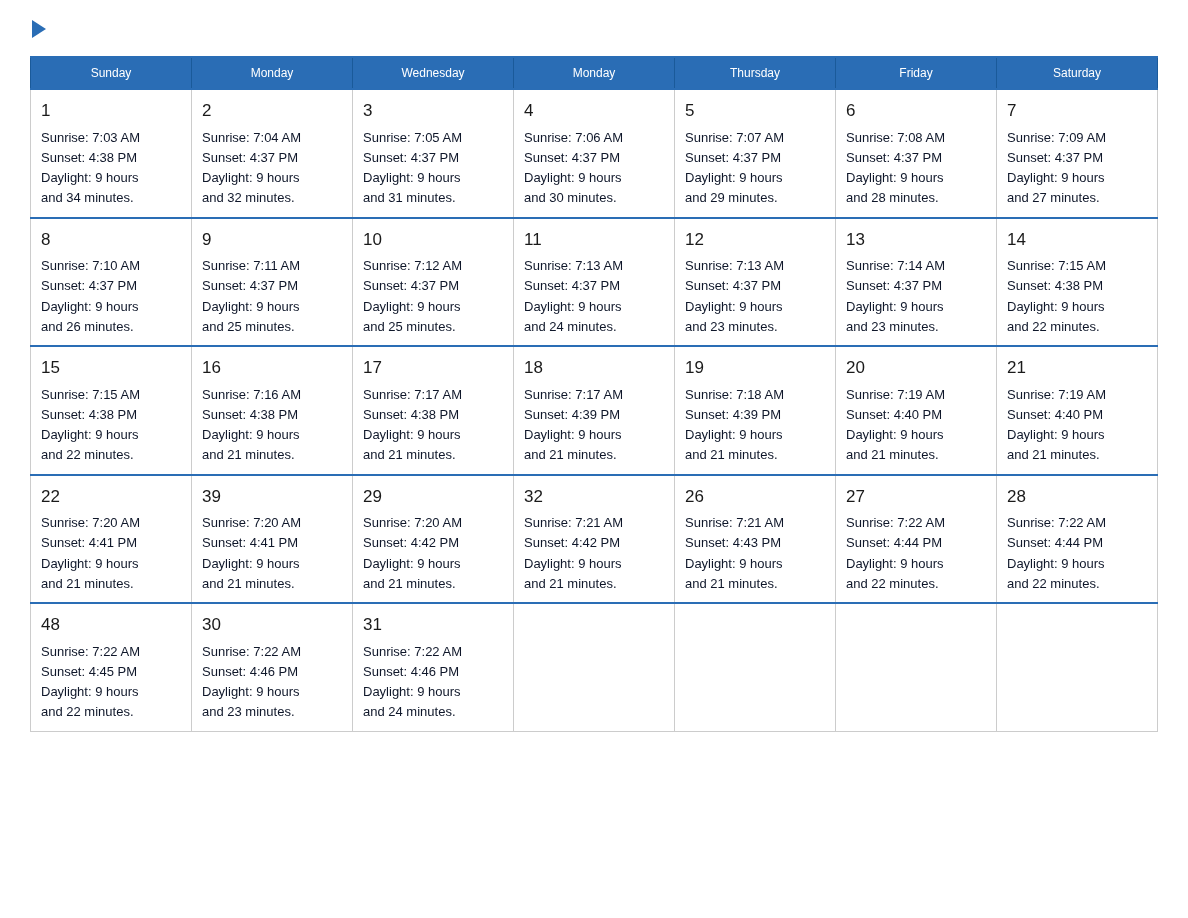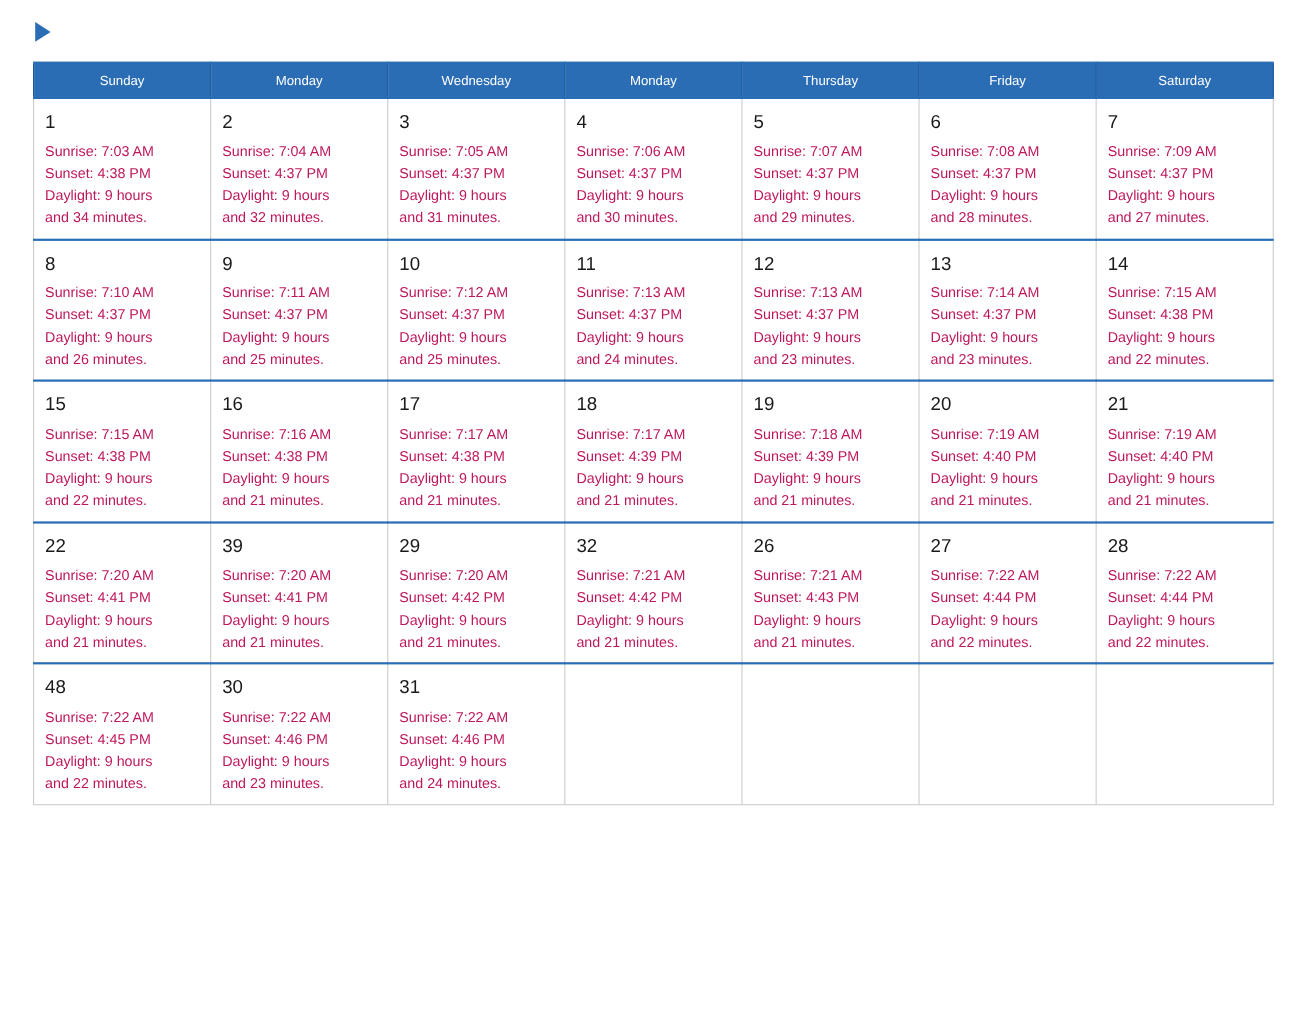--- a/index.html
+++ b/index.html
@@ -87,21 +87,21 @@
     }
     .day-number {
       font-size: 17px;
       font-weight: normal;
       color: #1a1a1a;
       display: block;
       margin-bottom: 4px;
     }
     .day-info {
       font-size: 13px;
-      color: #be185d;
+      color: #0f172a;
       line-height: 1.55;
     }
     .empty-cell {
       background: #fff;
     }
     .calendar tbody tr:first-child {
       border-top: 2px solid #2a6db5;
     }
   </style>
 </head>

